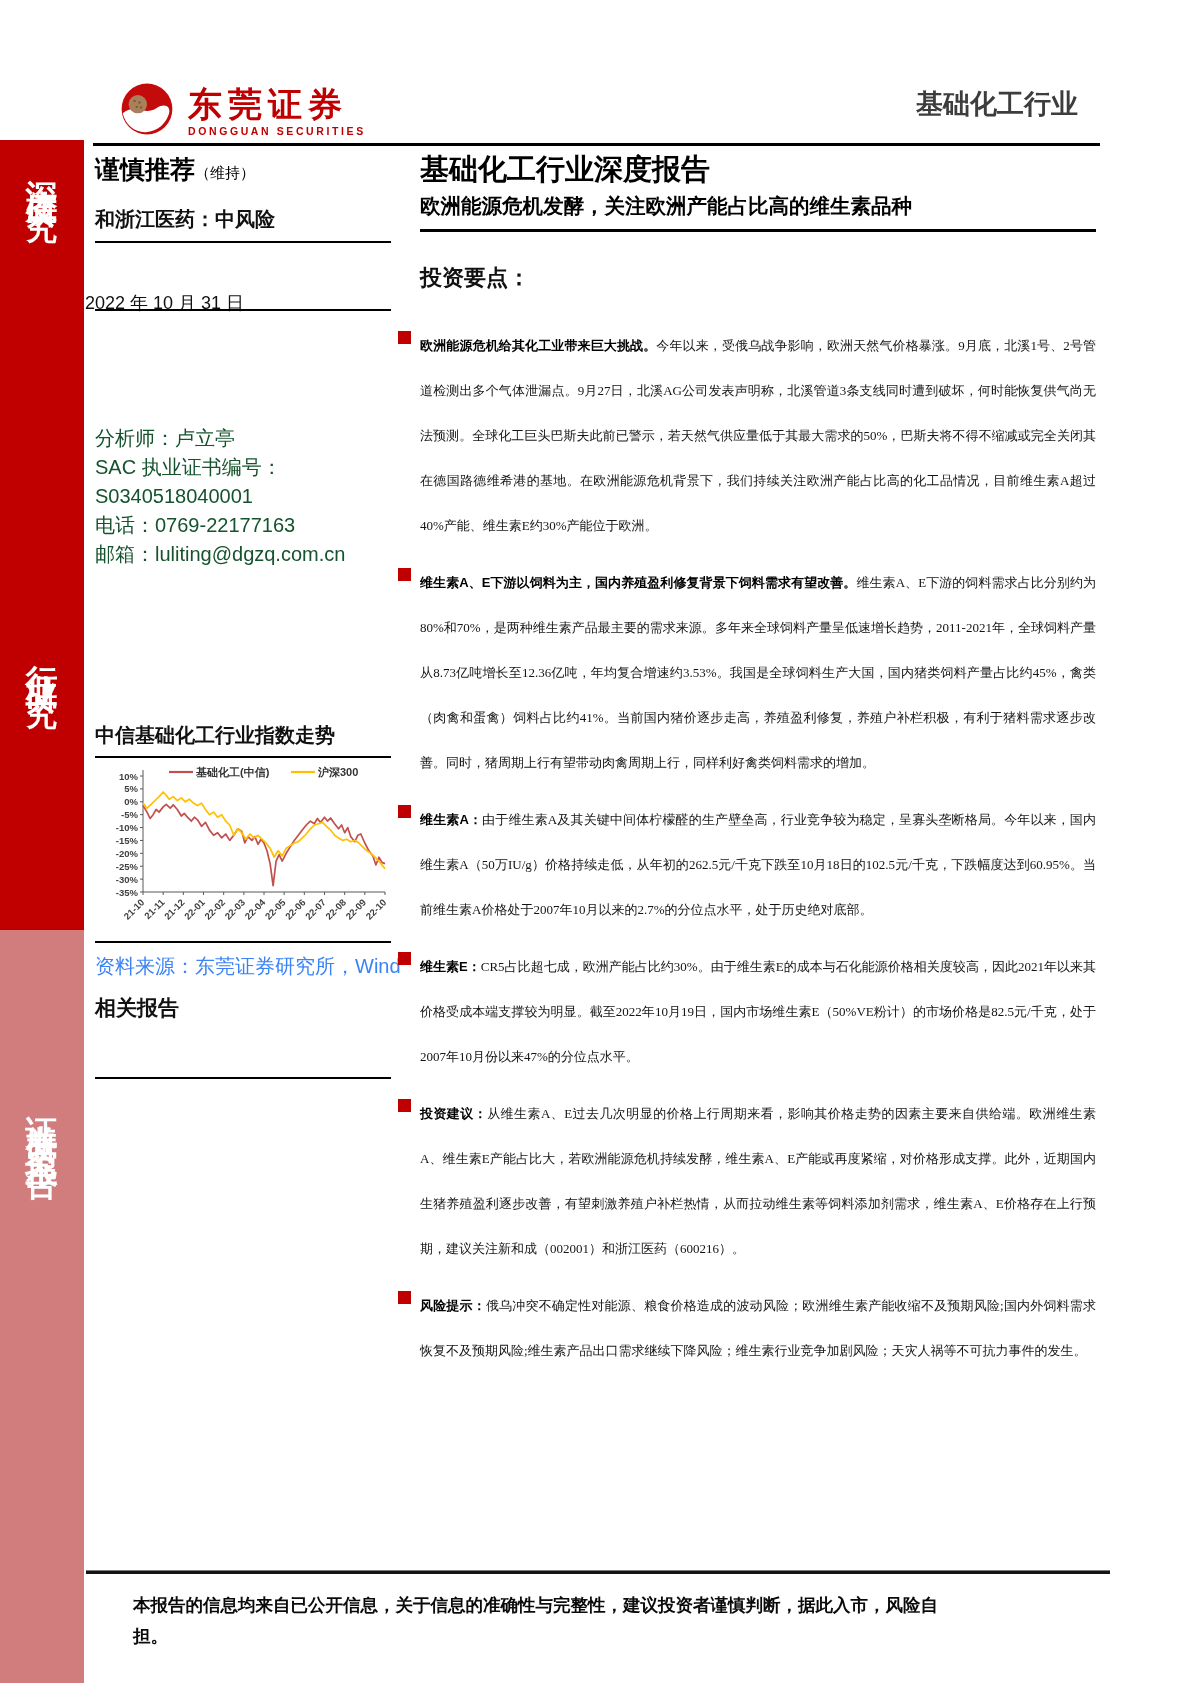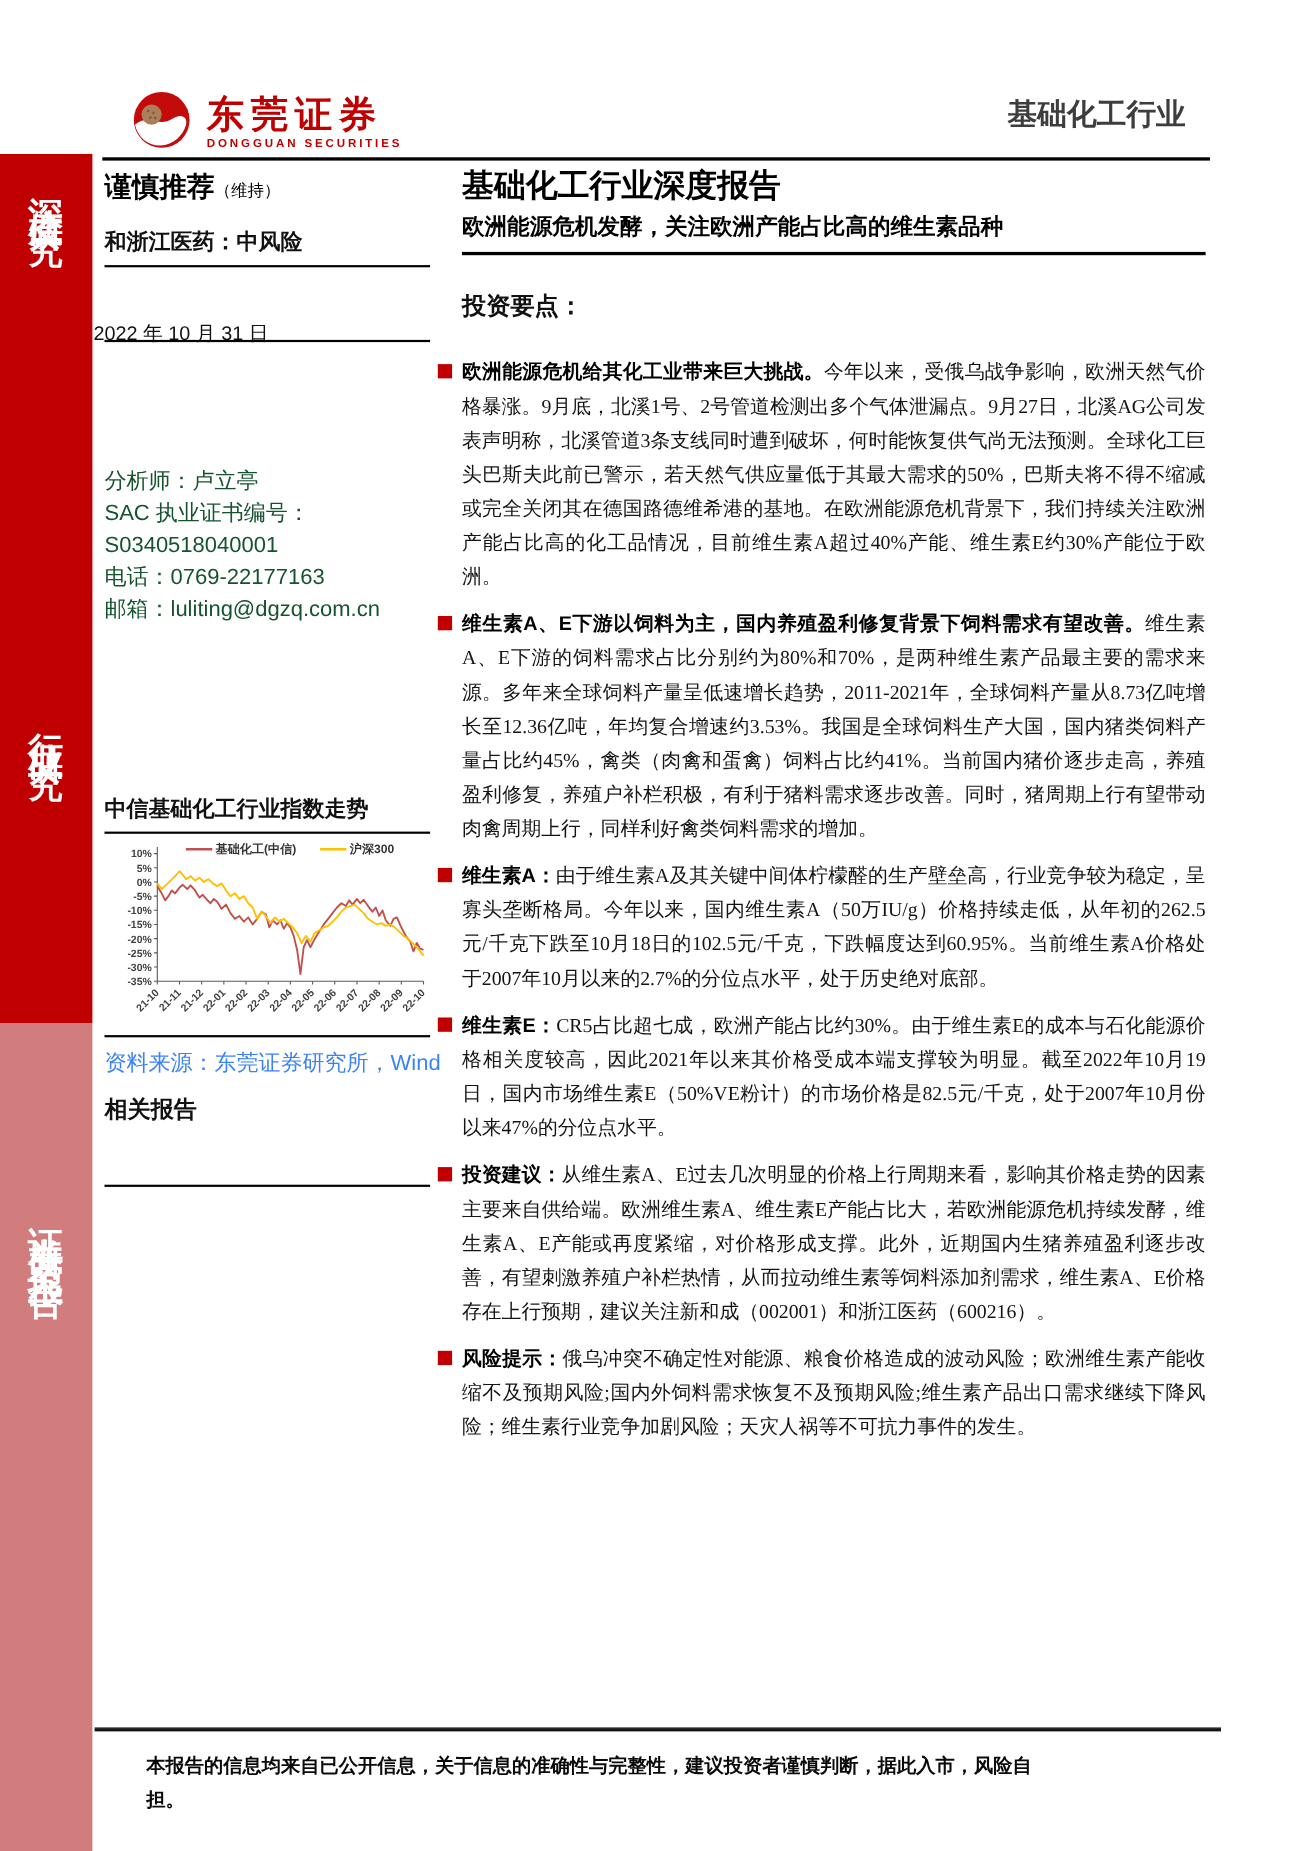--- a/index.html
+++ b/index.html
@@ -40,22 +40,22 @@
 
   
   .main { position:absolute; left:420px; top:150px; width:676px; }
   .main-title { font-size:29px; font-weight:bold; line-height:38px; color:#000; }
   .main-subtitle { margin-top:4px; font-size:20.5px; font-weight:bold; text-align:left; color:#000; }
   .main-rule { margin-top:9px; height:3px; background:#000; }
   .section-heading { margin-top:31px; font-size:22px; font-weight:bold; }
   .bullets { margin-top:30px; }
   .bullet { position:relative; margin-bottom:12px; }
   .bullet .sq { position:absolute; left:-22px; top:8px; width:13px; height:13px; background:#c00000; }
-  .bullet p { font-family:"Liberation Serif","DejaVu Serif",serif; font-size:18px;
-              line-height:31px; text-align:justify; color:#141414; }
+  .bullet p { font-family:"Liberation Serif","DejaVu Serif",serif; font-size:13px;
+              line-height:45px; text-align:justify; color:#141414; }
   .bullet .lead { font-family:"Liberation Sans","DejaVu Sans",sans-serif; font-weight:bold; color:#000; }
 
   
   .footer-rule { position:absolute; left:86px; top:1570px; width:1024px; height:2px;
                  border-top:1px solid #7a7a7a; border-bottom:3px solid #141414; }
   .footer-text { position:absolute; left:133px; top:1590px; width:815px;
                  font-size:17.5px; font-weight:600; line-height:31px; color:#0a0a0a; }
 </style>
 </head>
 <body>

